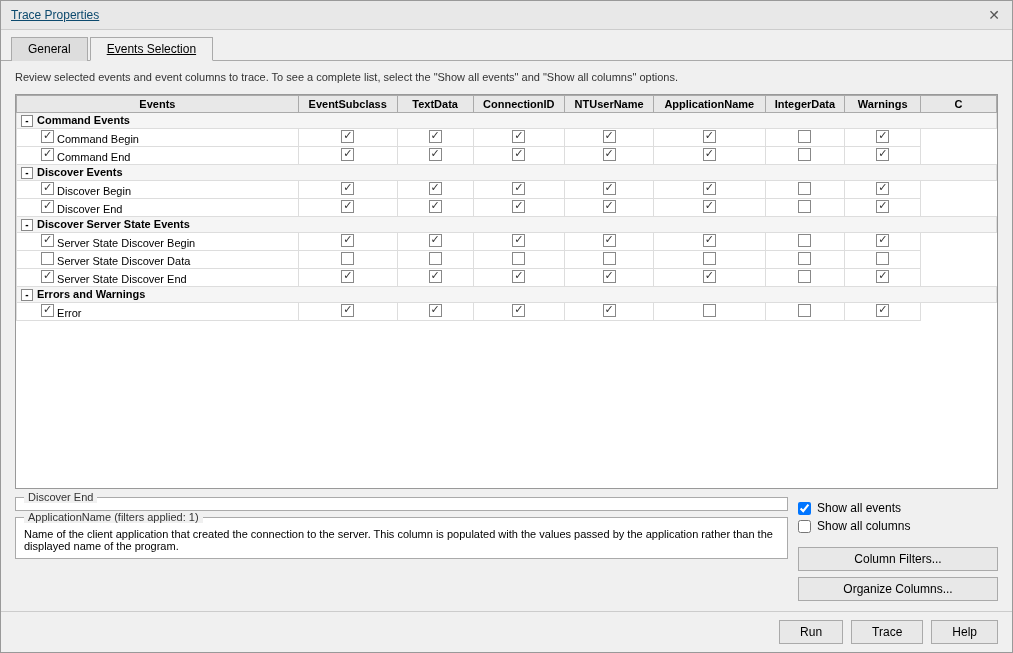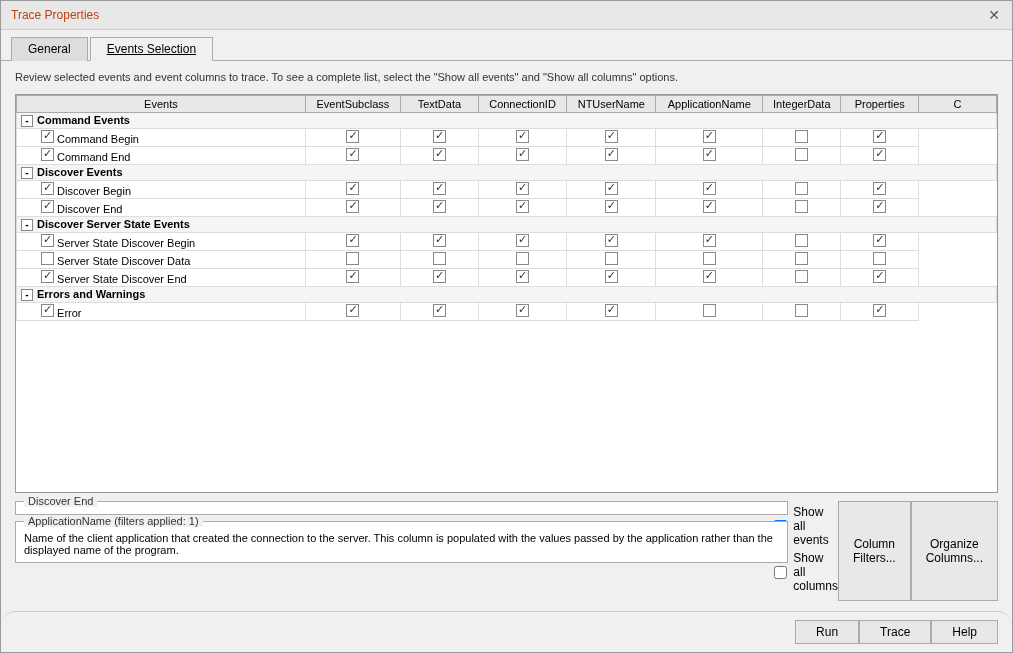--- a/index.html
+++ b/index.html
@@ -25,21 +25,22 @@
       background: #e8e8e8;
       border-bottom: 1px solid #ccc;
       padding: 6px 10px;
       display: flex;
       justify-content: space-between;
       align-items: center;
       flex-shrink: 0;
     }
     .title-bar-text {
       font-size: 12px;
-      color: #c2410c;
+      color: #0c4a6e;
+      text-decoration: underline;
     }
     .close-btn {
       width: 16px;
       height: 16px;
       background: none;
       border: none;
       cursor: pointer;
       font-size: 14px;
       color: #555;
       display: flex;
@@ -98,21 +99,21 @@
     }
     table {
       border-collapse: collapse;
       width: max-content;
       min-width: 100%;
     }
     table th {
       background: #e8e8e8;
       border: 1px solid #aaa;
       padding: 2px 6px;
-      font-weight: normal;
+      font-weight: bold;
       font-size: 11px;
       white-space: nowrap;
       position: sticky;
       top: 0;
       z-index: 2;
     }
     table td {
       border: 1px solid #ddd;
       padding: 1px 4px;
       font-size: 11px;
@@ -173,22 +174,22 @@
     }
     .bottom-left {
       flex: 1;
       display: flex;
       flex-direction: column;
       gap: 6px;
     }
     .bottom-right {
       width: 200px;
       display: flex;
-      flex-direction: row;
-      justify-content: flex-end;
+      flex-direction: column;
+      gap: 6px;
     }
     .fieldset-like {
       border: 1px solid #aaa;
       background: white;
       padding: 6px 8px;
       font-size: 11px;
       position: relative;
     }
     .fieldset-legend {
       position: absolute;
@@ -213,25 +214,24 @@
       background: #e8e8e8;
       border: 1px solid #aaa;
       cursor: pointer;
       font-size: 12px;
       width: 100%;
     }
     .footer {
       display: flex;
       justify-content: flex-end;
       padding: 8px 14px;
-      gap: 0;
+      gap: 8px;
       border-top: 1px solid #ccc;
       background: #f0f0f0;
       flex-shrink: 0;
-      border-radius: 15px;
     }
     .footer-btn {
       padding: 4px 20px;
       background: #e8e8e8;
       border: 1px solid #aaa;
       cursor: pointer;
       font-size: 12px;
       min-width: 60px;
     }
     .events-cell-indent {
@@ -264,21 +264,21 @@
         <table>
           <thead>
             <tr>
               <th class="events-col">Events</th>
               <th class="check-col">EventSubclass</th>
               <th class="check-col">TextData</th>
               <th class="check-col">ConnectionID</th>
               <th class="check-col">NTUserName</th>
               <th class="check-col">ApplicationName</th>
               <th class="check-col">IntegerData</th>
-              <th class="check-col">Properties</th>
+              <th class="check-col">Warnings</th>
               <th class="check-col">C</th>
             </tr>
           </thead>
           <tbody id="table-body">
           <tr class="group-row">
                 <td colspan="9" class="group-cell"><span class="group-toggle">-</span><strong>Command Events</strong></td>
               </tr>
               <tr>
                 <td class="events-cell-indent"><span class="cb checked"></span> Command Begin</td>
                 <td class="checkbox-cell"><span class="cb checked"></span></td>

